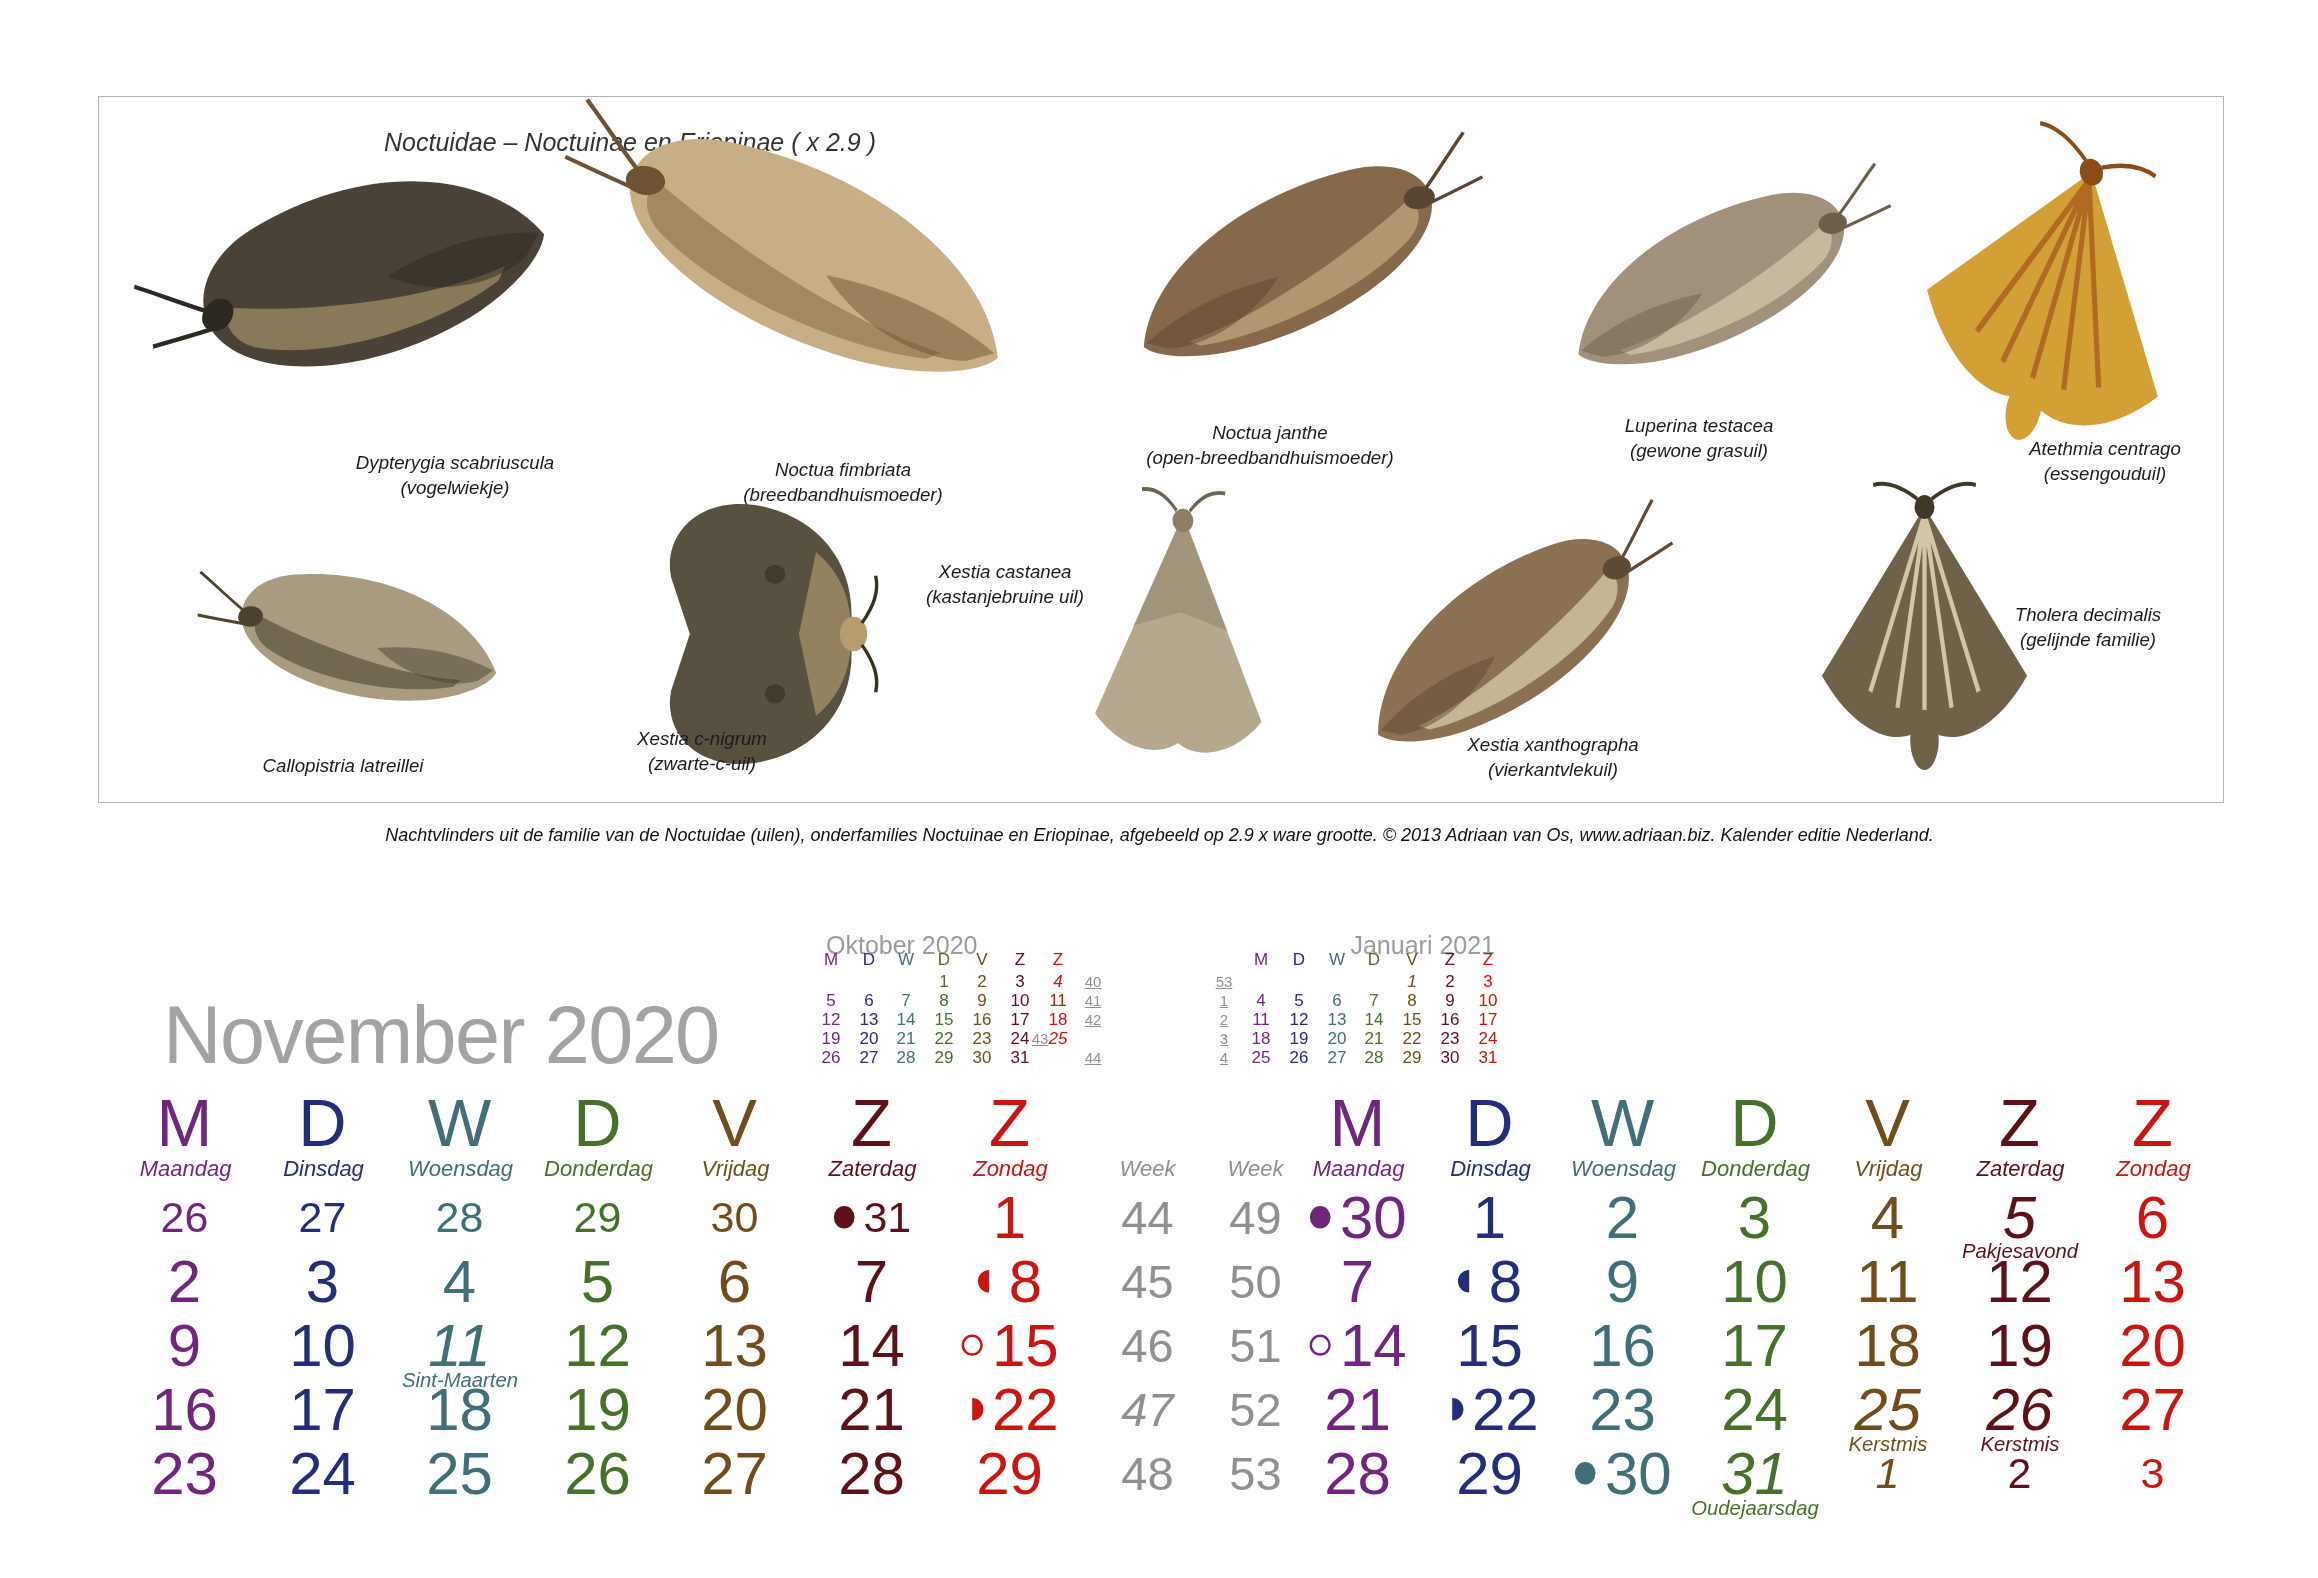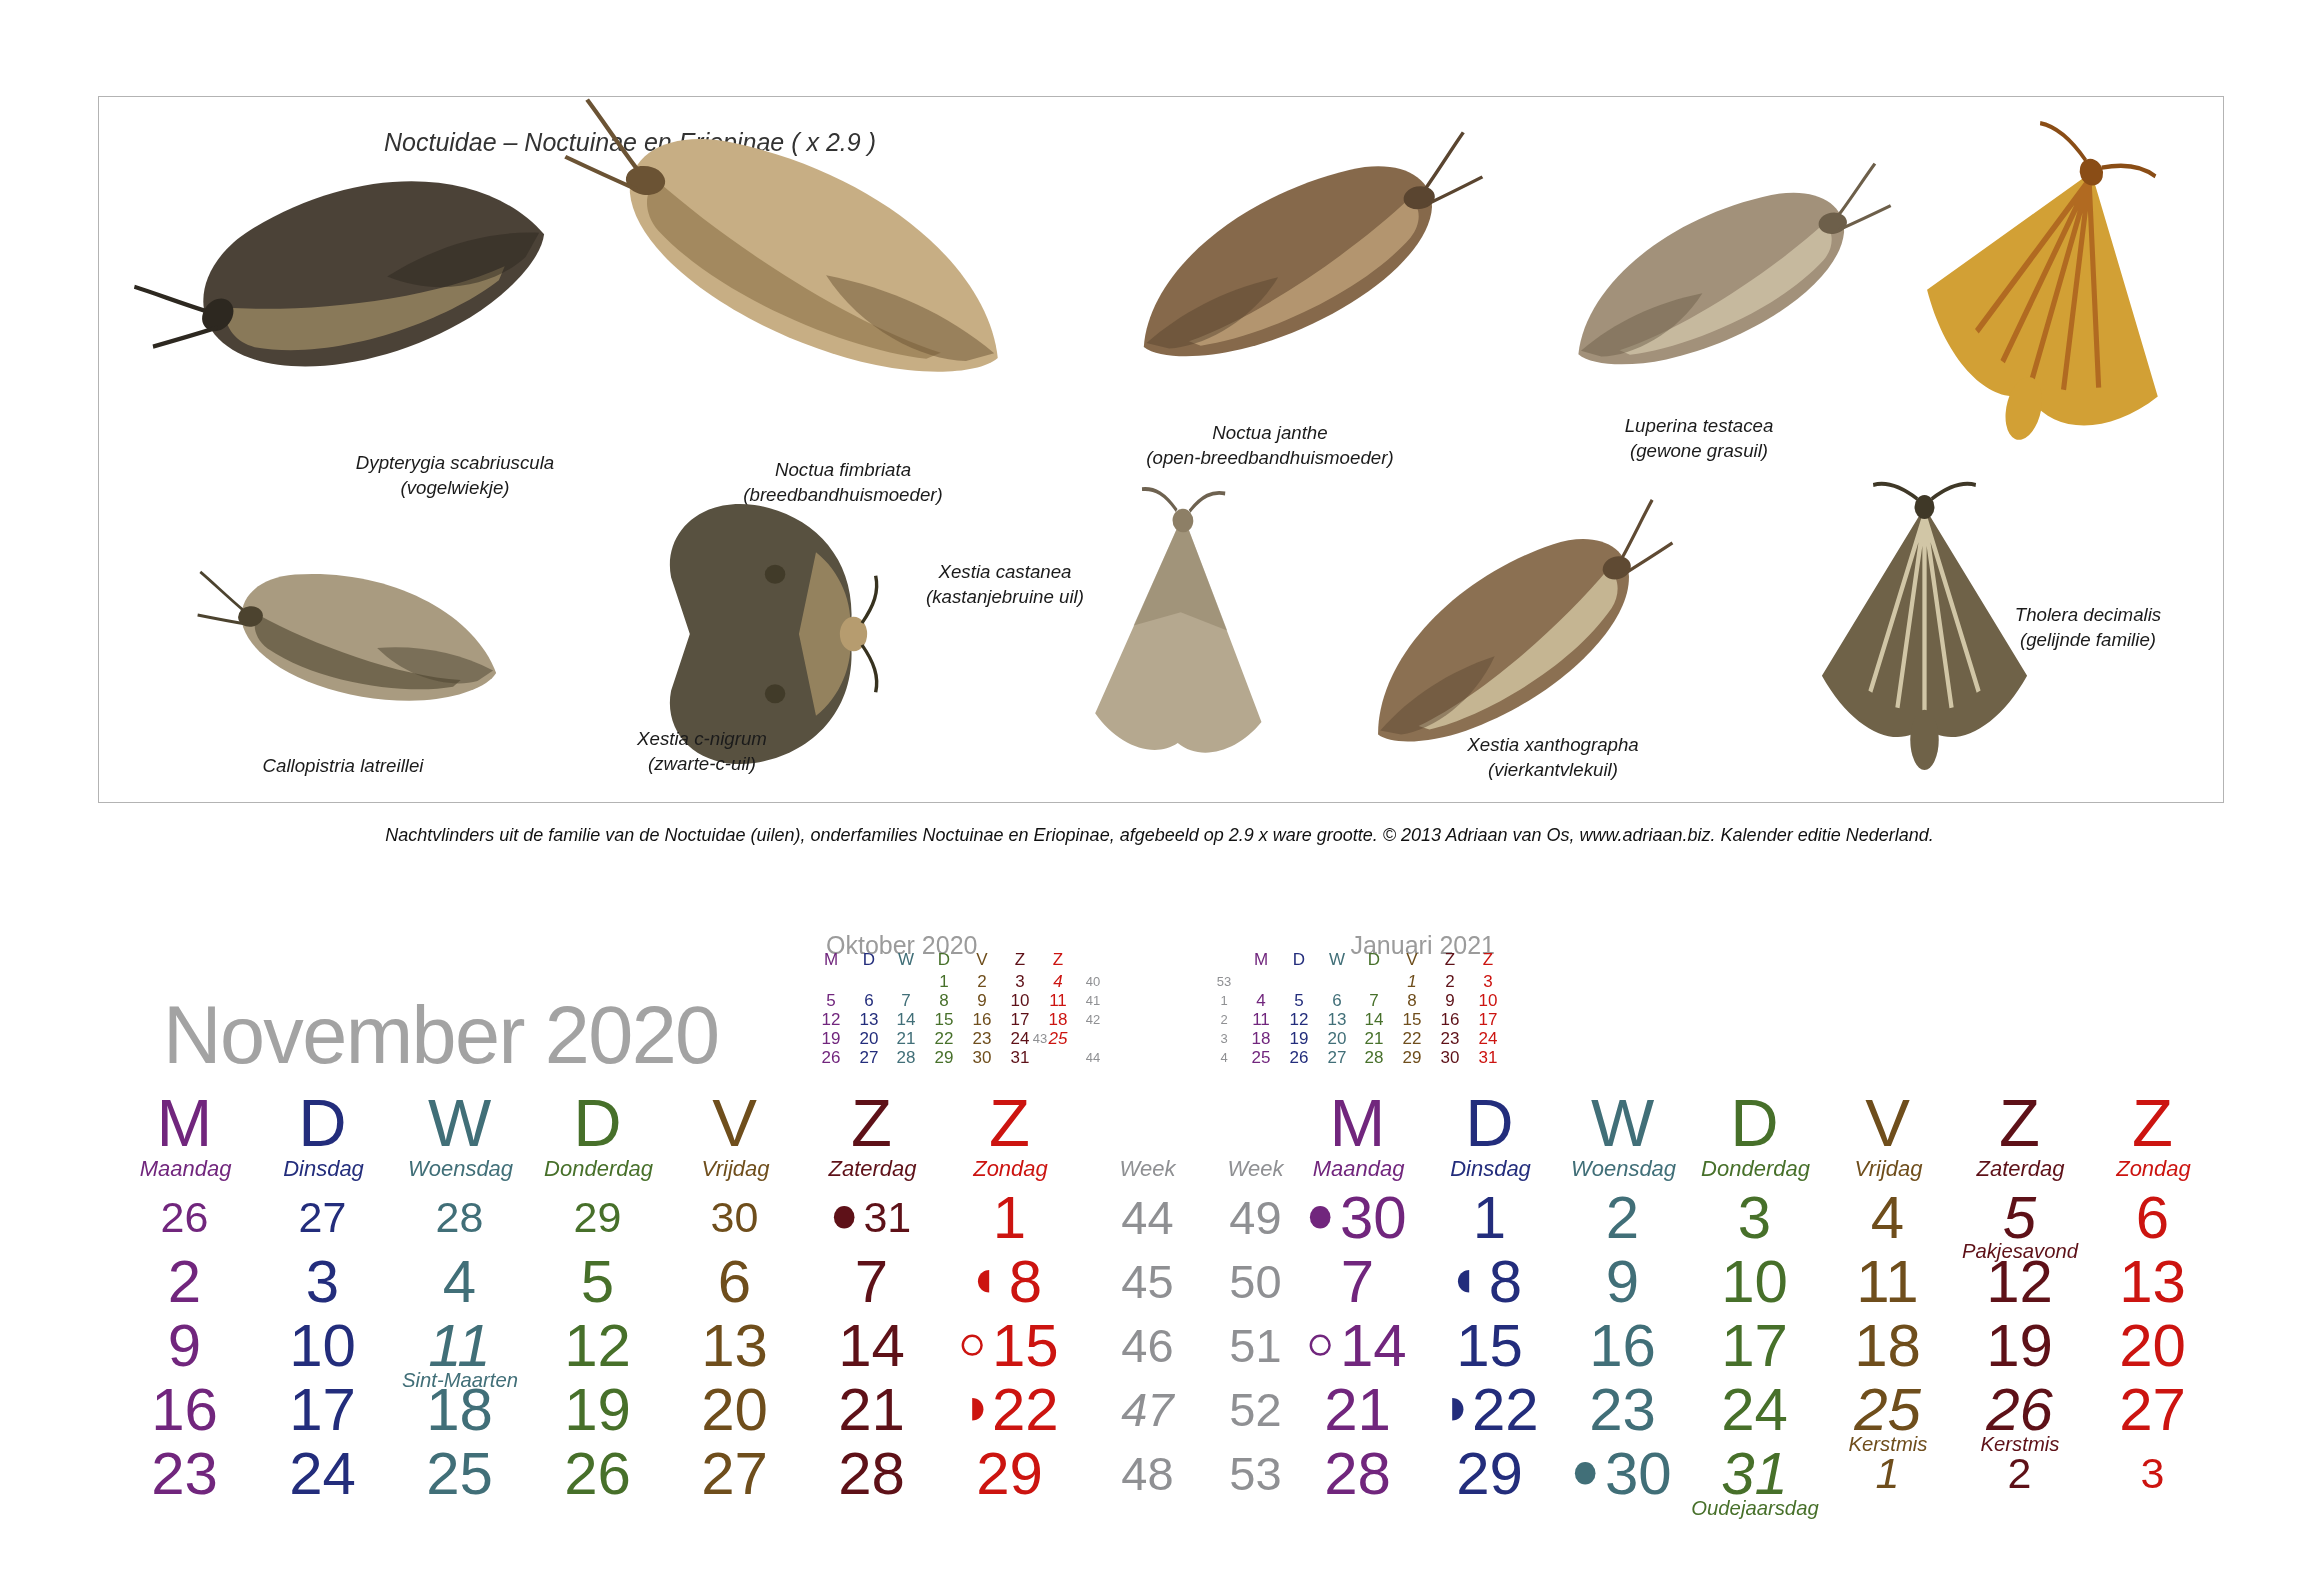--- a/index.html
+++ b/index.html
@@ -36,21 +36,21 @@
   .hol{position:absolute;width:260px;margin-left:-130px;text-align:center;
        font-size:20.3px;font-style:italic;line-height:1;}
 
   
   .mini-title{position:absolute;top:915px;font-size:25px;color:#9b9b9b;white-space:nowrap;margin-top:16px;}
   .mc{position:absolute;width:39px;height:19.5px;margin-left:-19.5px;display:flex;align-items:center;
       justify-content:center;font-size:17px;line-height:1;}
   .mc.it{font-style:italic;}
   .mc.hdr{font-weight:normal;}
   .mwk{position:absolute;width:36px;height:19.5px;margin-left:-18px;display:flex;align-items:center;
-       justify-content:center;font-size:13px;color:#8f9093;line-height:1;}
+       justify-content:center;font-size:15px;color:#8f9093;line-height:1;text-decoration:underline;}
 </style>
 </head>
 <body>
 
 <div id="page">
   <div class="moth-panel" id="moth-panel">
     <div class="panel-title">Noctuidae – Noctuinae en Eriopinae  ( x 2.9 )</div>
   <div class="" style="position: absolute; left: 98px; top: 37px; width: 366px; height: 325px;">
         <svg viewBox="0 0 200 150" preserveAspectRatio="none" style="position:absolute;left:0;top:0;width:100%;height:100%;overflow:visible">
           <g transform="rotate(-30 100 75)">
@@ -112,20 +112,21 @@
           <g transform="rotate(20 100 75)">
       <path d="M100,10 L172,94 C150,122 118,132 100,119 C82,132 50,122 28,94 Z" fill="#d2a035"></path>
       <path d="M100,14 L62,102 M100,14 L81,110 M100,14 L100,114 M100,14 L119,110 M100,14 L138,102" stroke="#ad641f" stroke-width="3" fill="none" opacity="0.9"></path>
       <ellipse cx="100" cy="126" rx="10" ry="15" fill="#d2a035"></ellipse>
       <ellipse cx="100" cy="10" rx="7" ry="6" fill="#8a4d16"></ellipse>
       <path d="M95,6 C84,0 74,-3 64,-1" stroke="#8a4d16" stroke-width="2" fill="none"></path>
       <path d="M105,6 C116,0 126,-3 136,-1" stroke="#8a4d16" stroke-width="2" fill="none"></path>
           </g>
         </svg>
       </div>
+      <div class="moth-label" style="left: 2006px; top: 340px;"><span>Atethmia centrago</span><br><span>(essengouduil)</span></div>
       <div class="" style="position: absolute; left: 130px; top: 451px; width: 276px; height: 220px;">
         <svg viewBox="0 0 200 150" preserveAspectRatio="none" style="position:absolute;left:0;top:0;width:100%;height:100%;overflow:visible">
           <g transform="rotate(-6 100 75)">
             <g transform="translate(200,0) scale(-1,1)">
       <path d="M8,95 C20,52 78,16 146,13 C174,12 191,26 187,45 C179,76 120,105 62,108 C38,109 15,104 8,95 Z" fill="#a99b80"></path>
       <path d="M34,97 C78,90 138,62 176,37 C181,44 179,54 171,61 C136,89 74,103 40,101 Z" fill="#695e47" opacity="0.85"></path>
       <path d="M10,93 C34,78 62,70 92,69 C72,92 42,102 22,99 Z" fill="#4c432f" opacity="0.5"></path>
       <ellipse cx="181" cy="38" rx="9" ry="7" fill="#4c432f"></ellipse>
       <path d="M186,33 C197,22 205,13 214,4" stroke="#4c432f" stroke-width="2" fill="none"></path>
       <path d="M184,43 C199,39 209,36 219,33" stroke="#4c432f" stroke-width="2" fill="none"></path>

